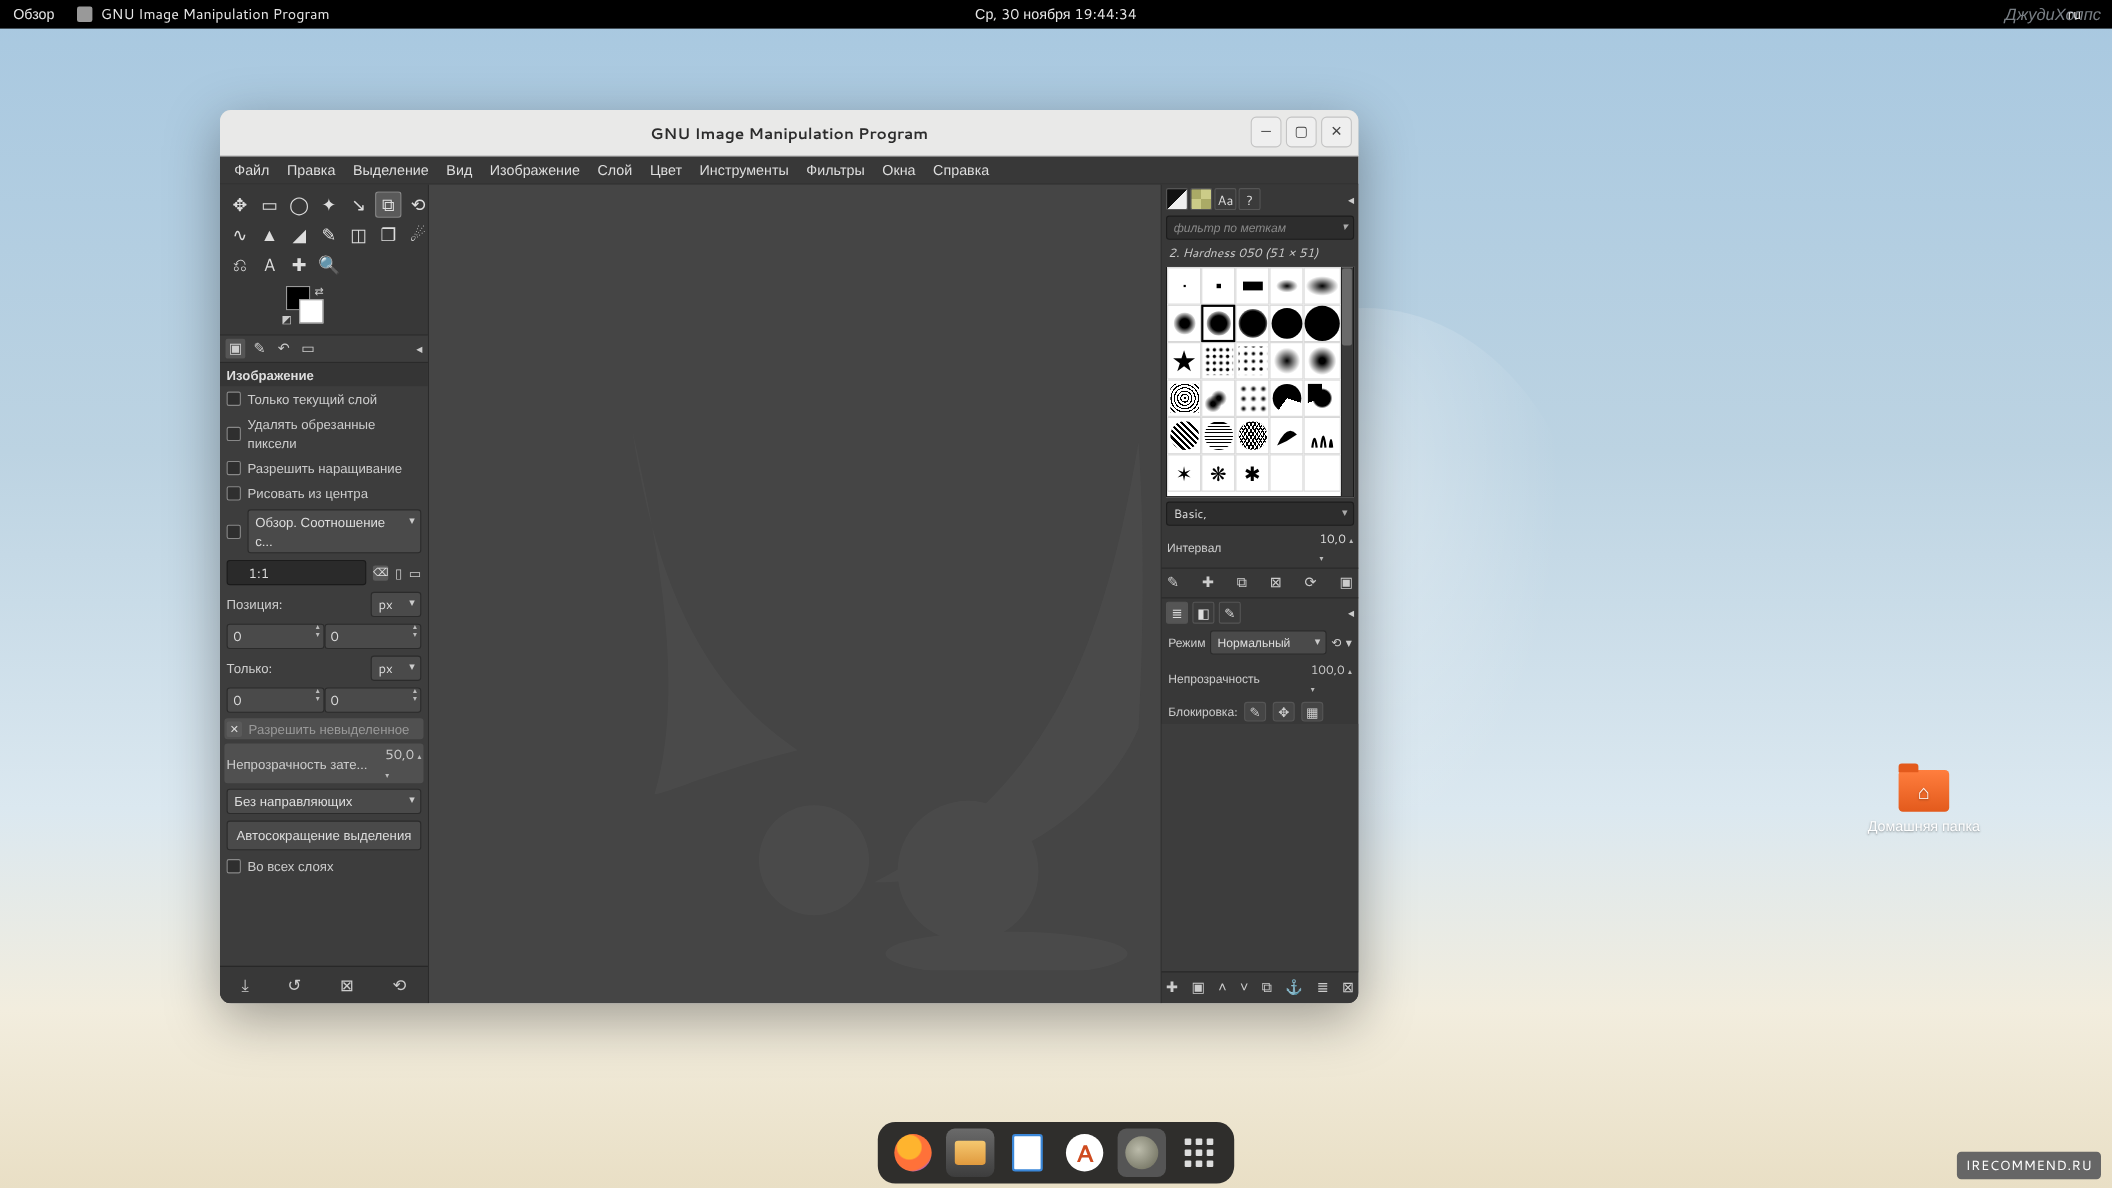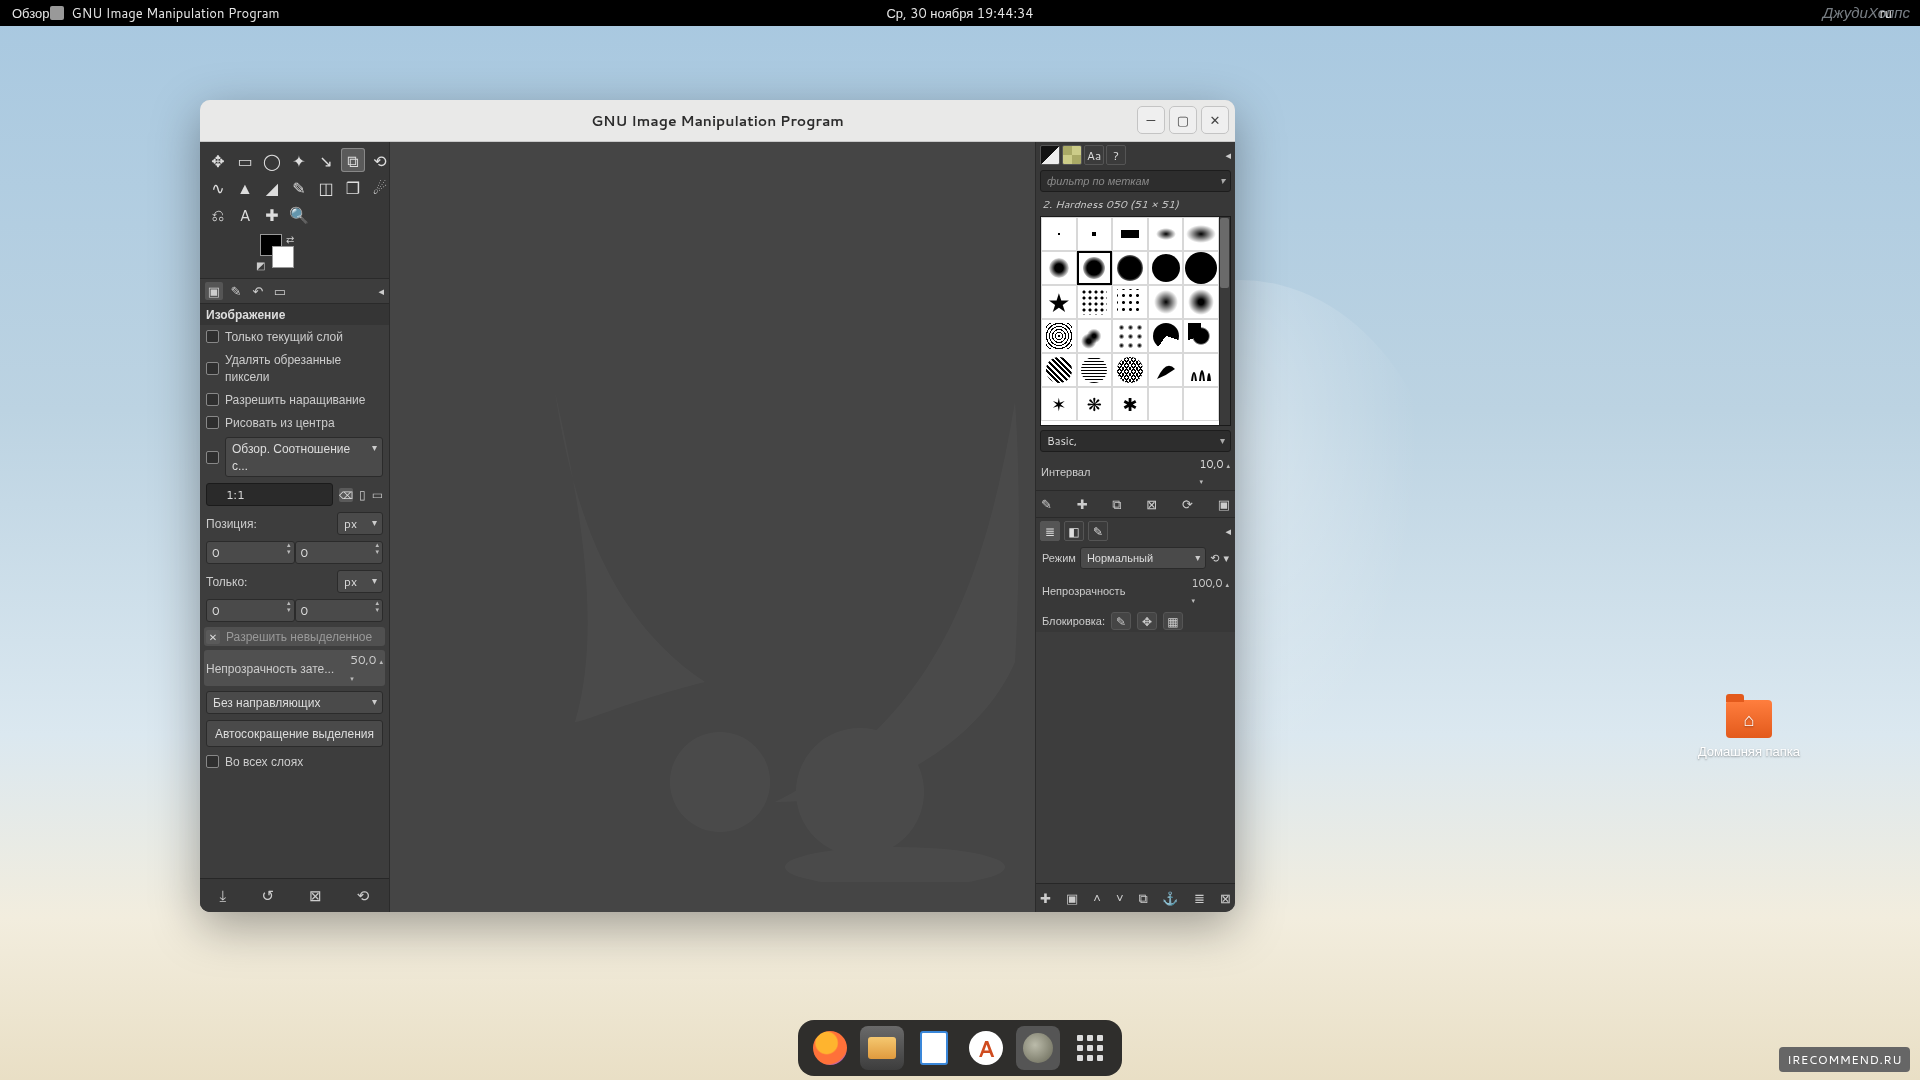--- a/index.html
+++ b/index.html
@@ -1,20 +1,20 @@
 <!DOCTYPE html>
 <html><head>
 <meta charset="utf-8">
 <style>
 *{margin:0;padding:0;box-sizing:border-box;font-family:"Cantarell","Segoe UI",sans-serif;-webkit-user-select:none;user-select:none}
 html,body{width:1920px;height:1080px;overflow:hidden}
 body{background:linear-gradient(180deg,#a8c8e0 0%,#bcd3e2 38%,#dbe8f0 68%,#f2edde 85%,#e9dfc5 100%);position:relative}
 
 .top-bar{position:absolute;top:0;left:0;right:0;height:26px;background:#000;color:#e6e6e6;display:flex;align-items:center;font-size:13px;padding:0 12px;justify-content:space-between}
-.top-bar-left,.top-bar-center,.top-bar-right{display:flex;align-items:center;}
+.top-bar-left,.top-bar-center,.top-bar-right{display:flex;align-items:center;gap:20px}
 .top-bar-center{position:absolute;left:50%;transform:translateX(-50%)}
 .top-bar-right{position:absolute;right:28px}
 .top-app{display:flex;align-items:center;gap:8px}
 .gimp-tiny{width:14px;height:14px;background:#999;border-radius:2px}
 
 
 .subject-shadow{position:absolute;right:470px;top:280px;width:420px;height:540px;background:radial-gradient(ellipse at 50% 30%,rgba(255,255,255,.35),transparent 60%);border-radius:50%}
 
 
 .desktop-icon{position:absolute;right:120px;top:700px;display:flex;flex-direction:column;align-items:center;gap:4px;color:#fff;text-shadow:0 1px 2px rgba(0,0,0,.4);font-size:13px}
@@ -82,21 +82,21 @@
 
 .bottom-bar{display:flex;gap:8px;padding:6px;background:#383838;border-top:1px solid #272727;justify-content:space-around}
 .bottom-bar .bico{color:#ccc;font-size:15px;cursor:pointer}
 
 
 .canvas{flex:1;background:#454545;position:relative;overflow:hidden}
 .wilber{position:absolute;right:0;bottom:30px;opacity:.28}
 .wilber svg{display:block}
 
 
-.right-col{width:200px;background:#383838;display:flex;flex-direction:column;border-left:1px solid #2b2b2b}
+.right-col{width:180px;background:#383838;display:flex;flex-direction:column;border-left:1px solid #2b2b2b}
 .dock-tabs{display:flex;gap:2px;padding:3px 4px;align-items:center}
 .dtab{width:20px;height:20px;display:flex;align-items:center;justify-content:center;font-size:12px;color:#ddd;border:1px solid #555;border-radius:2px;cursor:pointer;background:#3b3b3b}
 .dtab.sel{background:#555}
 .dtab.brush{background:linear-gradient(135deg,#111 50%,#eee 50%)}
 .dtab.pat{background:repeating-conic-gradient(#cc8 0 25%,#aa6 0 50%)}
 .filter-row{padding:2px 4px}
 .filter-in{background:#2d2d2d;border:1px solid #1d1d1d;border-radius:3px;padding:2px 18px 2px 6px;color:#888;font-style:italic;font-size:11px;position:relative}
 .filter-in:after{content:"▾";position:absolute;right:5px;top:2px;color:#aaa;font-size:10px}
 .brush-name{padding:2px 6px;color:#ccc;font-size:11px;font-style:italic}
 .brush-grid{margin:2px 4px;background:#fff;height:210px;position:relative;border:1px solid #1a1a1a}
@@ -187,20 +187,33 @@
 <div class="win">
   <div class="titlebar">
     <span class="titlebar-title">GNU Image Manipulation Program</span>
     <div class="win-controls">
       <div class="win-btn">—</div>
       <div class="win-btn">▢</div>
       <div class="win-btn">✕</div>
     </div>
   </div>
 
+  <div class="menubar">
+    <span>Файл</span>
+    <span>Правка</span>
+    <span>Выделение</span>
+    <span>Вид</span>
+    <span>Изображение</span>
+    <span>Слой</span>
+    <span>Цвет</span>
+    <span>Инструменты</span>
+    <span>Фильтры</span>
+    <span>Окна</span>
+    <span>Справка</span>
+  </div>
 
   <div class="app-body">
 
     <div class="left-col">
       <div class="toolbox">
         <div class="tb">✥</div>
         <div class="tb">▭</div>
         <div class="tb">◯</div>
         <div class="tb">✦</div>
         <div class="tb">↘</div>

